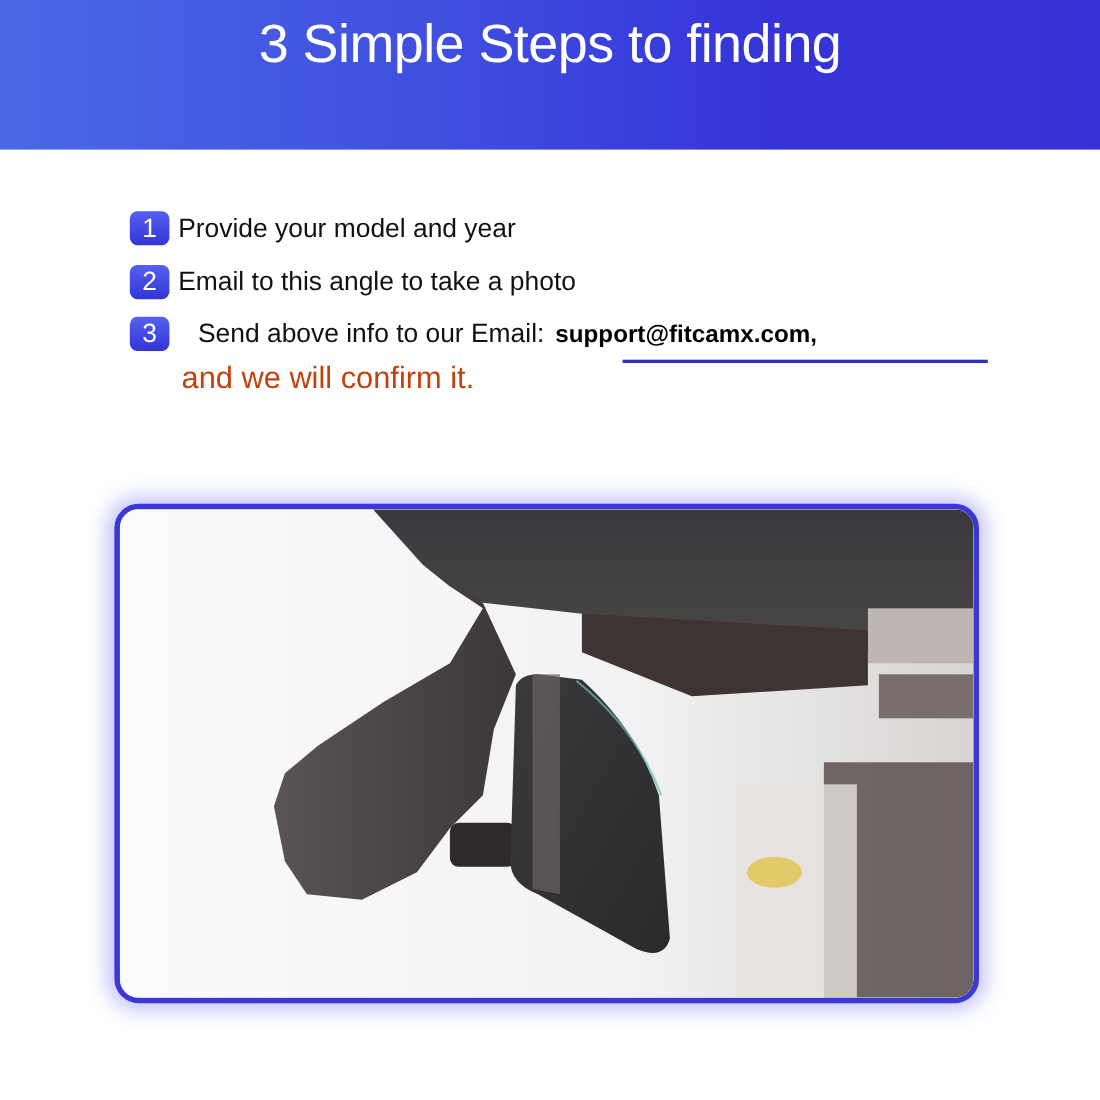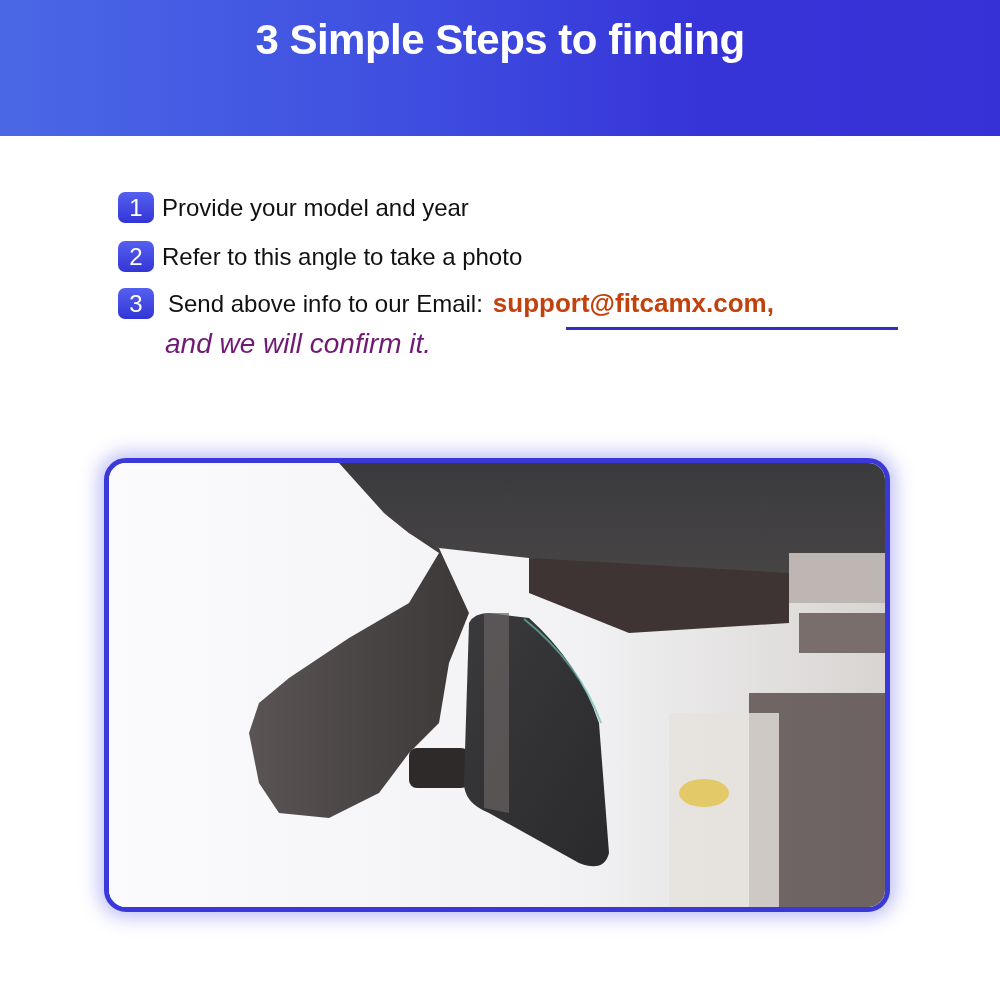--- a/index.html
+++ b/index.html
@@ -1,47 +1,47 @@
 <!DOCTYPE html>
 <html><head>
 <meta charset="utf-8">
 <style>
   html,body{margin:0;padding:0;}
   body{width:1000px;height:1000px;background:#ffffff;position:relative;overflow:hidden;font-family:"Liberation Sans",sans-serif;}
   .banner{position:absolute;left:0;top:0;width:1000px;height:136px;background:linear-gradient(90deg,#4a68e6 0%,#3f4fe0 40%,#3634d8 70%,#3631d6 100%);}
-  .banner h1{margin:0;position:absolute;left:0;right:0;top:14px;text-align:center;color:#fff;font-weight:bold;font-size:42px;line-height:52px;letter-spacing:-0.5px;}
+  .banner h1{margin:0;position:absolute;left:0;right:0;top:14px;text-align:center;color:#fff;font-weight:normal;font-size:49px;line-height:52px;letter-spacing:-0.5px;}
   .steps{position:absolute;left:118px;top:190px;}
   .step{position:absolute;left:0;display:flex;align-items:center;white-space:nowrap;}
   .badge{width:36px;height:31px;border-radius:7px;background:linear-gradient(180deg,#5560f0,#3335d6);color:#fff;font-size:24px;display:flex;align-items:center;justify-content:center;margin-right:8px;}
   .txt{font-size:24px;color:#111;}
-  .email{color:#c2410c;font-weight:bold;font-size:26px;margin-left:10px;position:relative;}
+  .email{color:#000000;font-weight:bold;font-size:22px;margin-left:10px;position:relative;}
   .email-line{position:absolute;left:566px;top:327px;width:332px;height:3px;background:#2f2fc8;}
-  .cont{position:absolute;left:165px;top:328px;font-size:28px;color:#701a75;font-style:italic;}
+  .cont{position:absolute;left:165px;top:328px;font-size:28px;color:#c2410c;}
   .frame{position:absolute;left:104px;top:458px;width:776px;height:444px;border:5px solid #3a38d8;border-radius:22px;box-shadow:0 0 18px 6px rgba(80,80,230,0.35);overflow:hidden;background:#f4f4f6;}
   .photo{position:absolute;inset:0;}
 </style>
 </head>
 <body>
 
 <div class="banner">
   <h1><span>3 Simple Steps to finding</span><br></h1>
 </div>
 
 <div class="steps">
   <div class="step" style="top:2px">
     <span class="badge">1</span>
     <span class="txt">Provide your model and year</span>
   </div>
   <div class="step" style="top:51px">
     <span class="badge">2</span>
-    <span class="txt">Refer to this angle to take a photo</span>
+    <span class="txt">Email to this angle to take a photo</span>
   </div>
   <div class="step" style="top:98px">
     <span class="badge">3</span>
-    <span class="txt" style="margin-left:6px">Send above info to our Email:</span>
+    <span class="txt" style="margin-left:18px">Send above info to our Email:</span>
     <span class="email">support@fitcamx.com,</span>
   </div>
 </div>
 <div class="email-line"></div>
 <div class="cont">and we will confirm it.</div>
 
 <div class="frame">
   <svg class="photo" viewBox="0 0 776 444" width="776" height="444" preserveAspectRatio="none">
     <defs>
       <linearGradient id="bg" x1="0" y1="0" x2="1" y2="0">

